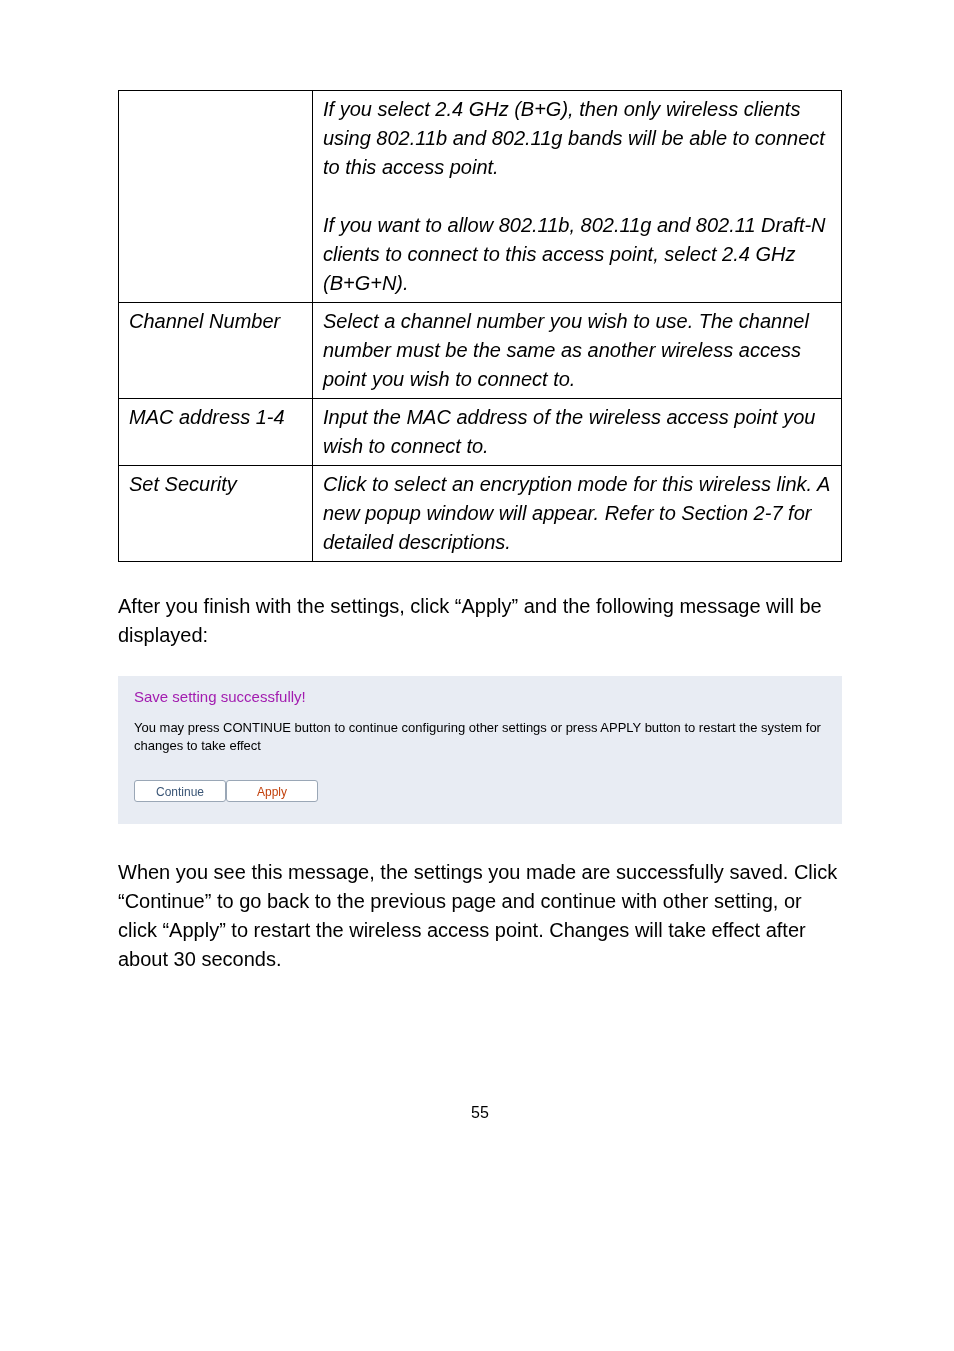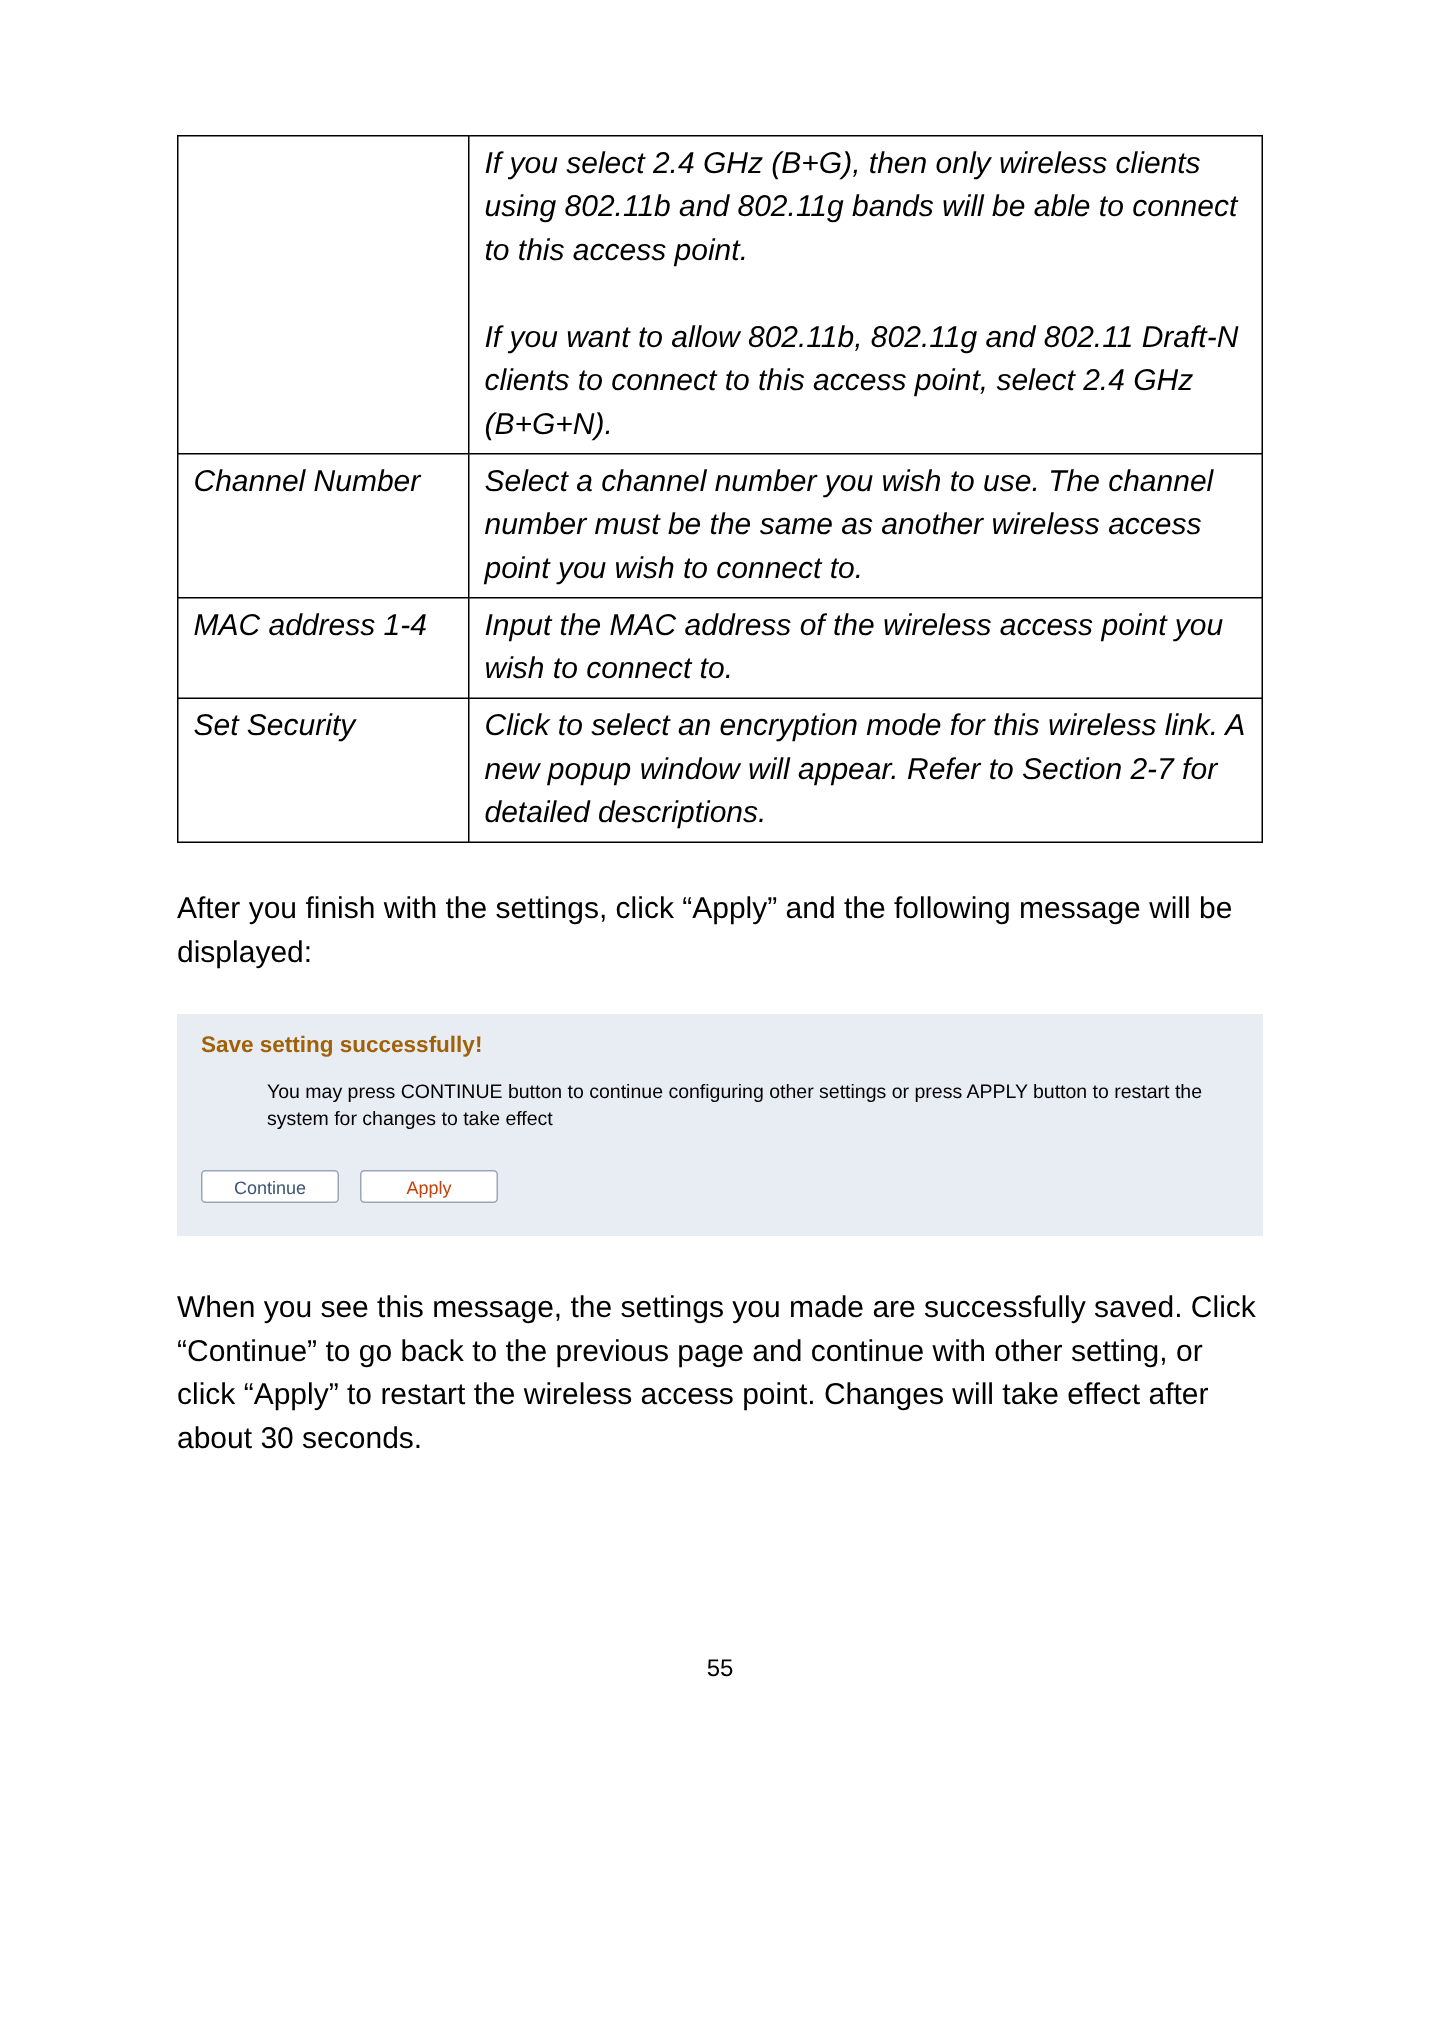--- a/index.html
+++ b/index.html
@@ -37,37 +37,35 @@
     font-family: Arial, Helvetica, sans-serif;
     line-height: 1.45;
     margin-bottom: 26px;
   }
   .panel {
     background: #e8ecf3;
     padding: 12px 16px 22px 16px;
     margin-bottom: 34px;
   }
   .panel-title {
-    color: #a16207;
-    font-weight: bold;
+    color: #a21caf;
+    font-weight: normal;
     font-size: 15px;
     font-family: "Trebuchet MS", Arial, sans-serif;
     margin-bottom: 14px;
   }
   .panel-msg {
     color: #000;
     font-size: 13px;
     font-family: Arial, Helvetica, sans-serif;
     line-height: 1.35;
     margin-bottom: 26px;
-    margin-left: 44px;
   }
   .btn-row {
     display: flex;
-    gap: 14px;
   }
   .btn {
     display: inline-block;
     min-width: 92px;
     height: 22px;
     line-height: 22px;
     text-align: center;
     background: #fff;
     border: 1px solid #9aa7b6;
     border-radius: 3px;

